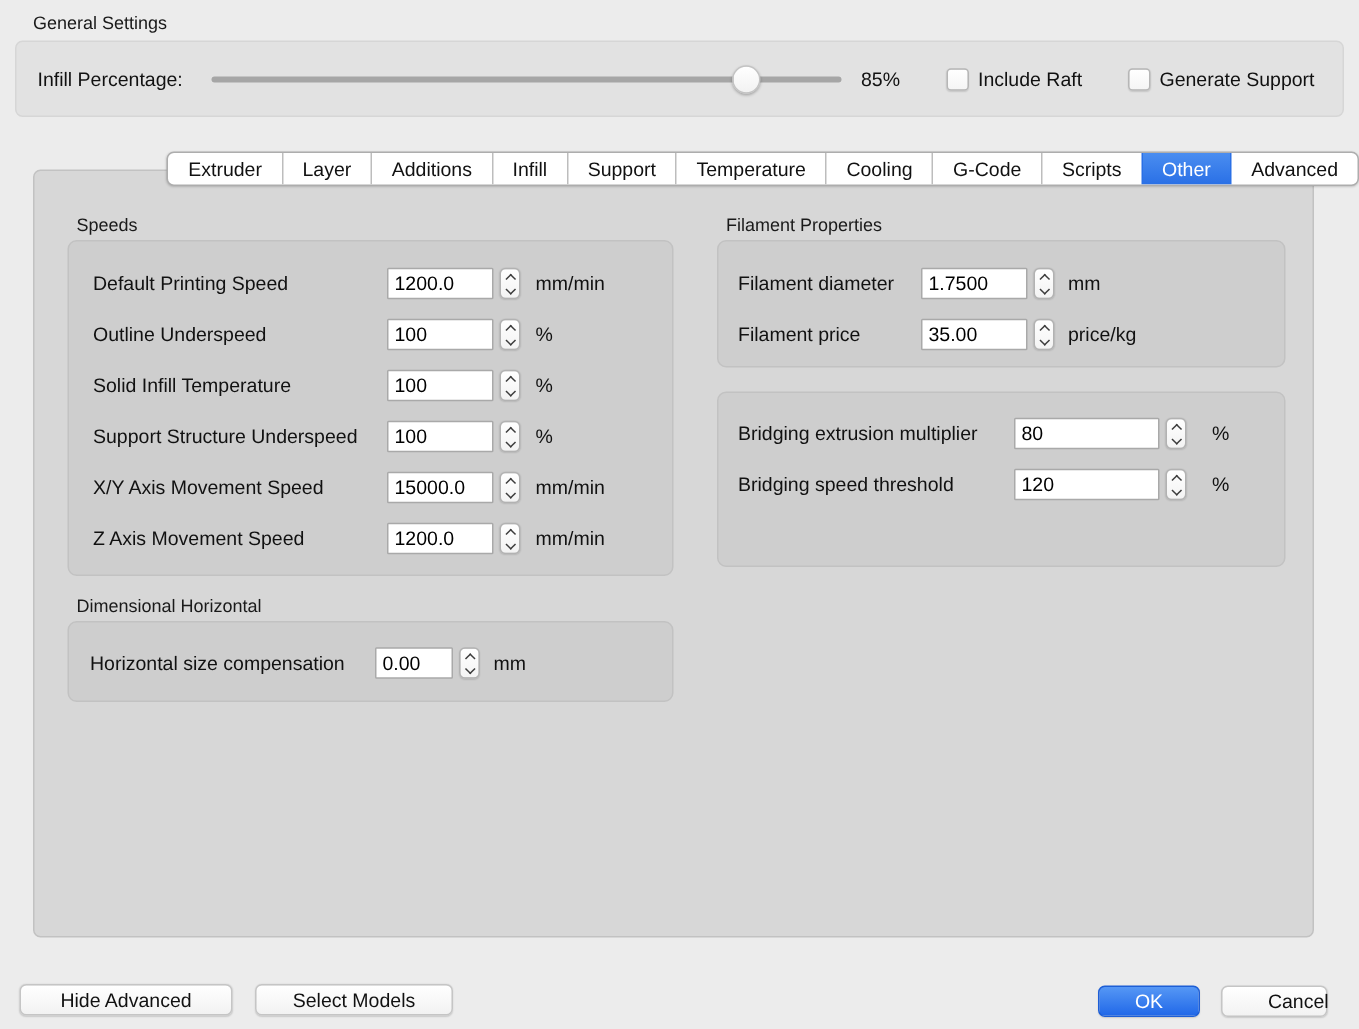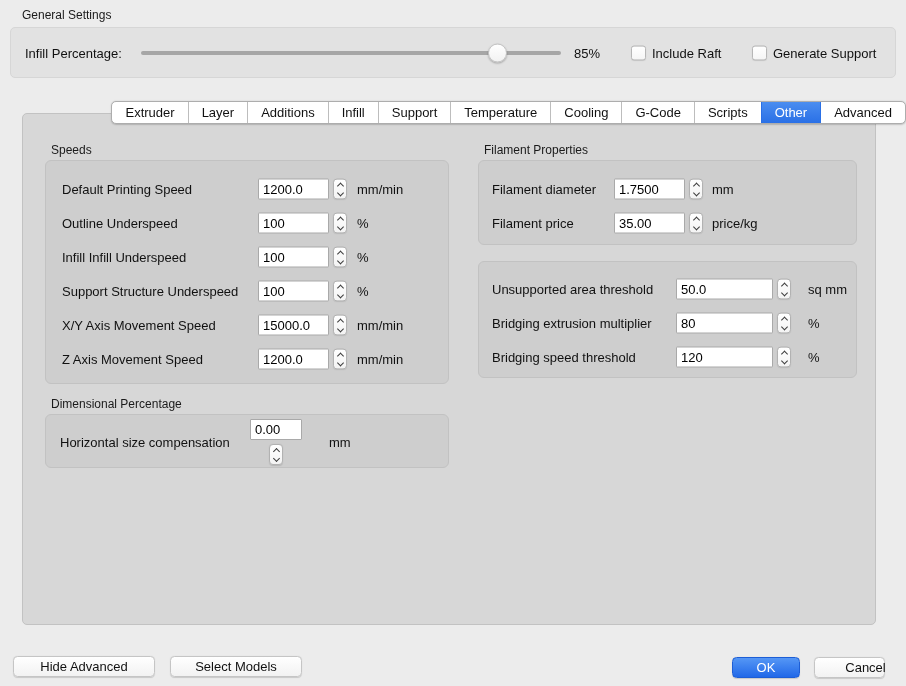--- a/index.html
+++ b/index.html
@@ -101,21 +101,21 @@
   #sec-speeds      { left: 22px;  top: 29px;  width: 404px; }
   #sec-speeds .section-box { width: 404px; height: 224px; padding-top: 11px; }
   #sec-speeds .rlabel { left: 16px; }
   #sec-speeds .fgroup { left: 212px; }
   #sec-speeds .tfield { width: 71px; }
   #sec-speeds .runit  { left: 311px; }
 
   #sec-dim         { left: 22px;  top: 283px; width: 404px; }
   #sec-dim .section-box { width: 404px; height: 54px; padding-top: 10px; }
   #sec-dim .rlabel { left: 14px; }
-  #sec-dim .fgroup { left: 204px; flex-direction: column; }
+  #sec-dim .fgroup { left: 204px; }
   #sec-dim .tfield { width: 52px; }
   #sec-dim .runit  { left: 283px; }
 
   #sec-filament    { left: 455px; top: 29px;  width: 379px; }
   #sec-filament .section-box { width: 379px; height: 85px; padding-top: 11px; }
   #sec-filament .rlabel { left: 13px; }
   #sec-filament .fgroup { left: 135px; }
   #sec-filament .tfield { width: 71px; }
   #sec-filament .runit  { left: 233px; }
 
@@ -190,21 +190,21 @@
         <div class="fgroup">
           <input class="tfield" value="100" style="">
           <div class="stepper">
             <span class="chev up"></span>
             <span class="chev down"></span>
           </div>
         </div>
         <span class="runit">%</span>
       </div>
       <div class="row">
-        <span class="rlabel">Infill Infill Underspeed</span>
+        <span class="rlabel">Solid Infill Temperature</span>
         <div class="fgroup">
           <input class="tfield" value="100" style="">
           <div class="stepper">
             <span class="chev up"></span>
             <span class="chev down"></span>
           </div>
         </div>
         <span class="runit">%</span>
       </div>
       <div class="row">
@@ -237,21 +237,21 @@
             <span class="chev up"></span>
             <span class="chev down"></span>
           </div>
         </div>
         <span class="runit">mm/min</span>
       </div>
     </div>
   </div>
 
   <div class="section" id="sec-dim">
-    <div class="section-title">Dimensional Percentage</div>
+    <div class="section-title">Dimensional Horizontal</div>
     <div class="section-box">
       <div class="row">
         <span class="rlabel">Horizontal size compensation</span>
         <div class="fgroup">
           <input class="tfield" value="0.00" style="">
           <div class="stepper">
             <span class="chev up"></span>
             <span class="chev down"></span>
           </div>
         </div>
@@ -283,31 +283,20 @@
             <span class="chev down"></span>
           </div>
         </div>
         <span class="runit">price/kg</span>
       </div>
     </div>
   </div>
 
   <div class="section" id="sec-bridging">
     <div class="section-box">
-      <div class="row">
-        <span class="rlabel">Unsupported area threshold</span>
-        <div class="fgroup">
-          <input class="tfield" value="50.0" style="">
-          <div class="stepper">
-            <span class="chev up"></span>
-            <span class="chev down"></span>
-          </div>
-        </div>
-        <span class="runit">sq mm</span>
-      </div>
       <div class="row">
         <span class="rlabel">Bridging extrusion multiplier</span>
         <div class="fgroup">
           <input class="tfield" value="80" style="">
           <div class="stepper">
             <span class="chev up"></span>
             <span class="chev down"></span>
           </div>
         </div>
         <span class="runit">%</span>

